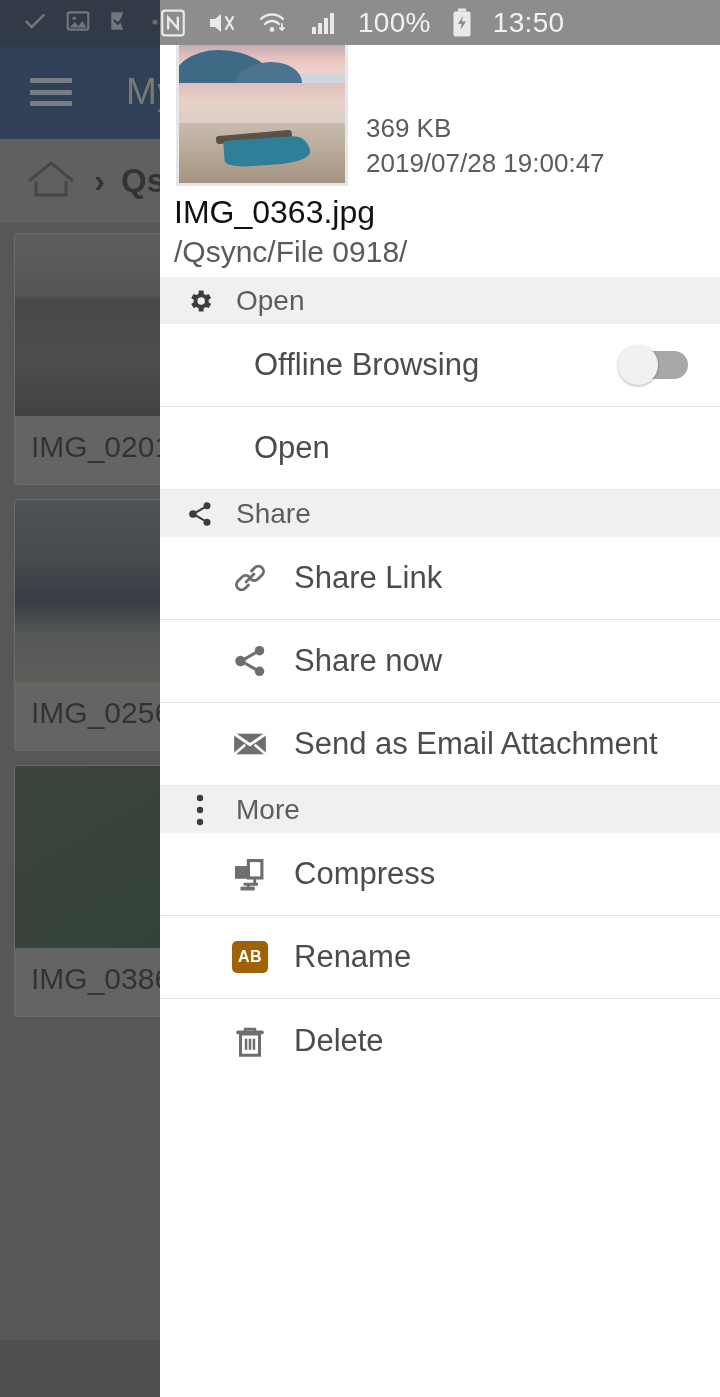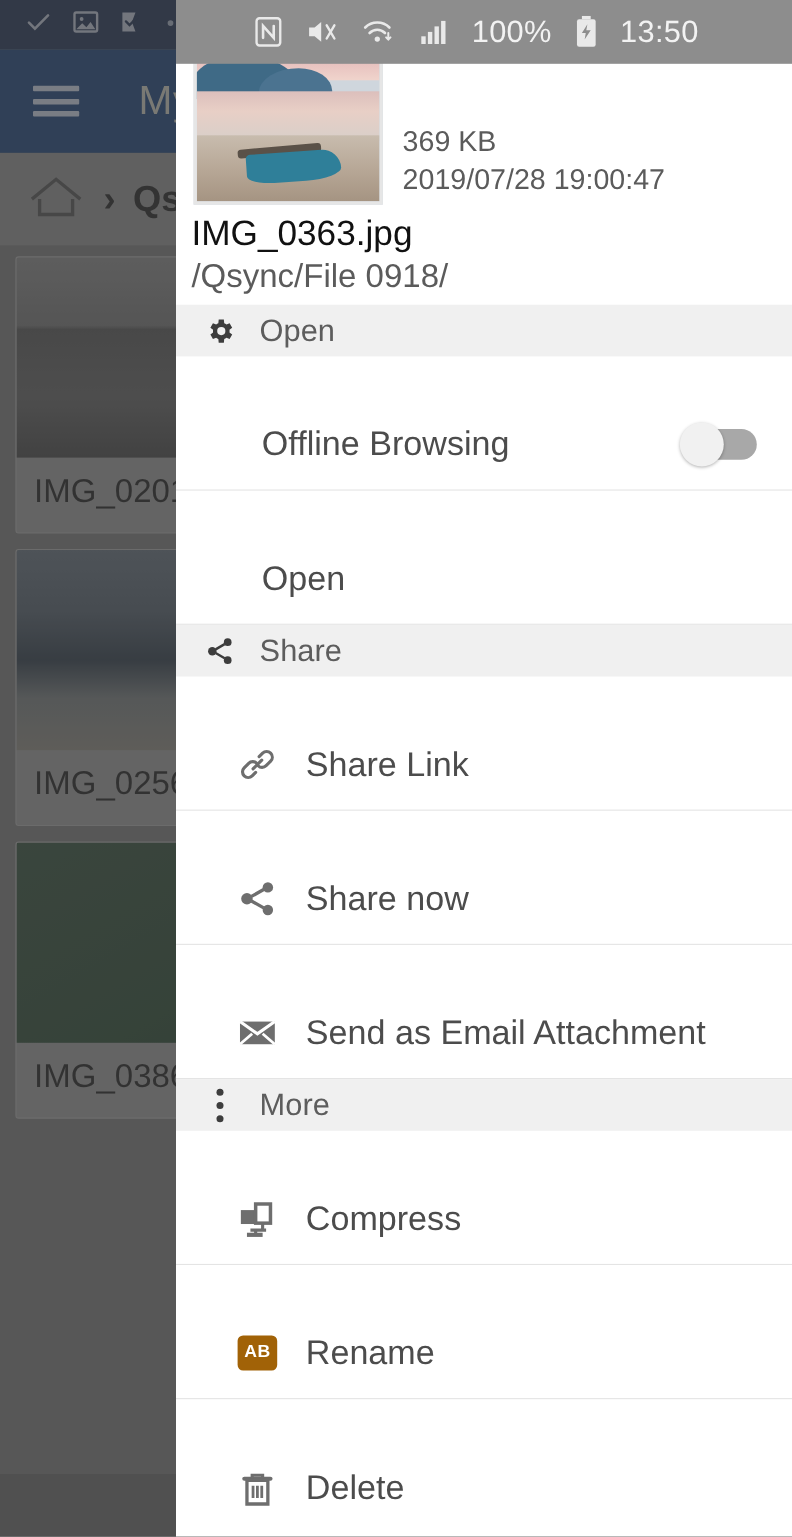--- a/index.html
+++ b/index.html
@@ -55,23 +55,23 @@
   #bg-bottom-strip {
     position:absolute; left:0; top:1340px; width:720px; height:57px; background:#5e5e5e;
   }
   #scrim {
     position:absolute; left:0; top:0; width:720px; height:1397px;
     background:rgba(70,70,70,.55);
   }
 
   
   #sys-statusbar {
-    position:absolute; left:160px; top:0; width:560px; height:58px;
+    position:absolute; left:160px; top:0; width:560px; height:45px;
     background:#8d8d8d;
-    display:flex; align-items:center; justify-content:center;
+    display:flex; align-items:center; justify-content:flex-start;
     padding-right:14px; gap:21px;
     z-index:20;
   }
   #sys-statusbar .sicon { display:flex; align-items:center; }
   #sys-statusbar .stext {
     font-size:28px; color:#f2f2f2; letter-spacing:.3px; white-space:nowrap;
   }
 
   
   #dialog {
@@ -121,24 +121,23 @@
     height:47px; background:#f0f0f0;
     display:flex; align-items:center; padding-left:26px; gap:22px;
   }
   .section-header .sh-label {
     font-size:28px; color:#5d5d5d; white-space:nowrap;
   }
   .sh-icon { width:28px; display:flex; justify-content:center; align-items:center; }
 
   .menu-item {
     height:83px; display:flex; align-items:center;
-    padding-left:54px; gap:24px;
+    padding-left:70px; gap:24px;
     border-bottom:1px solid #e4e4e4; background:#fff;
     position:relative;
-    margin-top:39px;
   }
   .menu-item.no-border { border-bottom:none; }
   .mi-icon { width:40px; display:flex; justify-content:center; align-items:center; flex:0 0 40px; }
   .mi-icon.empty { width:0; flex:0 0 0; }
   .mi-label {
     font-size:31px; color:#4c4c4c; white-space:nowrap;
   }
 
   
   #toggle-offline {

